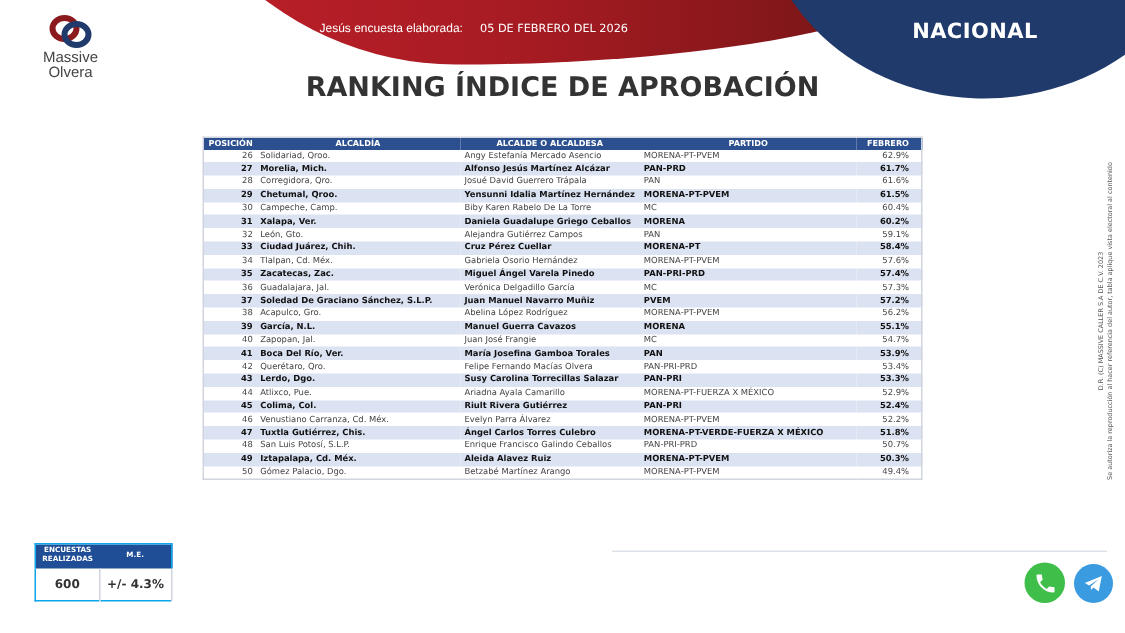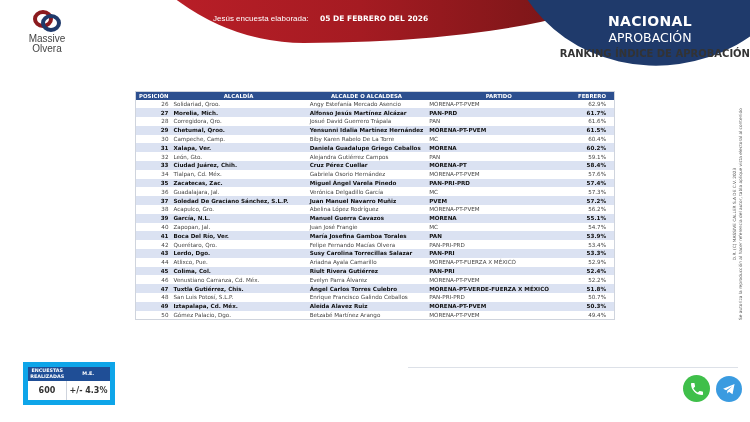--- a/index.html
+++ b/index.html
@@ -18,43 +18,43 @@
     }
 
     .logo { position: absolute; left: 20px; top: 8px; width: 54px; text-align: center; }
     .logo-mark { position: relative; width: 40px; height: 26px; margin: 0 auto; }
     .logo-mark .b1 { position: absolute; left: 6px; top: 2px; width: 20px; height: 18px; border: 4px solid #8b1a1e; border-radius: 50%; }
     .logo-mark .b2 { position: absolute; left: 14px; top: 6px; width: 20px; height: 18px; border: 4px solid #1f3a6b; border-radius: 50%; }
     .logo-text { font-family: "Liberation Sans", sans-serif; font-size: 10px; line-height: 10px; color: #444; }
 
     .survey-date { position: absolute; left: 213px; top: 14px; color: #fff; font-size: 7.5px; white-space: nowrap; }
     .survey-date .lbl { font-family: "Liberation Sans", sans-serif; font-size: 8px; }
-    .survey-date .val { font-weight: bold; margin-left: 9px; }
+    .survey-date .val { font-weight: normal; margin-left: 9px; }
 
     .badge { position: absolute; left: 605px; top: 13px; width: 90px; text-align: center; color: #fff; }
     .badge .t1 { font-weight: bold; font-size: 14px; letter-spacing: 0.3px; }
     .badge .t2 { font-size: 12.5px; margin-top: 1px; }
 
-    .page-title { position: absolute; left: 0; width: 750px; top: 48px; text-align: right; font-weight: bold; font-size: 10px; color: #333; padding-left: 0; }
+    .page-title { position: absolute; left: 0; width: 750px; top: 48px; text-align: center; font-weight: bold; font-size: 18px; color: #333; padding-left: 0; }
     .page-title span { margin-left: 0; }
 
     .ranking { position: absolute; left: 135px; top: 91px; width: 480px; border: 1px solid #cfd4dd; border-collapse: collapse; font-size: 5.6px; }
     .ranking th { background: #2c4f8f; color: #fff; font-weight: bold; height: 8px; padding: 0 3px; font-size: 5.4px; }
     .ranking td { height: 8.8px; padding: 0 3px; white-space: nowrap; color: #444; }
     .ranking tr.hl td { background: #dbe2f2; font-weight: bold; color: #111; }
     .ranking .c-pos { width: 30px; text-align: right; padding-right: 2px; }
     .ranking .c-mun { width: 140px; text-align: left; }
     .ranking .c-may { width: 108px; text-align: left; }
     .ranking .c-party { width: 150px; text-align: left; }
     .ranking .c-feb { width: 44px; text-align: right; padding-right: 8px; }
     .ranking th.c-pos { text-align: left; }
     .ranking th.c-mun, .ranking th.c-may, .ranking th.c-party { text-align: center; }
     .ranking th.c-feb { text-align: right; }
 
-    .stats { position: absolute; left: 23px; top: 362px; width: 92px; border: 5px solid #0ea5e9; border-collapse: collapse; }
+    .stats { position: absolute; left: 23px; top: 362px; width: 92px; border: 1px solid #0ea5e9; border-collapse: collapse; }
     .stats th { background: #1f4e96; color: #fff; font-size: 4.8px; height: 16px; font-weight: bold; line-height: 5.5px; }
     .stats td { height: 22px; text-align: center; font-size: 8px; font-weight: bold; color: #333; border-right: 1px solid #cfd4dd; }
 
     .divider { position: absolute; left: 408px; top: 367px; width: 330px; height: 1px; background: #dde1e8; }
 
     .contact { position: absolute; left: 480px; top: 381px; font-family: "Liberation Sans", sans-serif; font-size: 8.2px; line-height: 11px; color: #2b4f89; }
     .contact b { font-weight: bold; }
     .contact .v { color: #3a5f9a; }
 
     .wa-icon { position: absolute; left: 683px; top: 375px; width: 27px; height: 27px; border-radius: 50%; background: #3fbf4a; display: flex; align-items: center; justify-content: center; }
@@ -79,21 +79,20 @@
   <div class="logo-text">Olvera</div>
 </div>
 
 <div class="survey-date">
   <span class="lbl">Jesús encuesta elaborada:</span>
   <span class="val">05 DE FEBRERO DEL  2026</span>
 </div>
 
 <div class="badge">
   <div class="t1">NACIONAL</div>
-  <div class="t2">APROBACIÓN</div>
 </div>
 
 <div class="page-title">
   <span>RANKING ÍNDICE DE APROBACIÓN</span>
 </div>
 
 <table class="ranking" id="ranking">
   <thead>
     <tr>
       <th class="c-pos">POSICIÓN</th>

